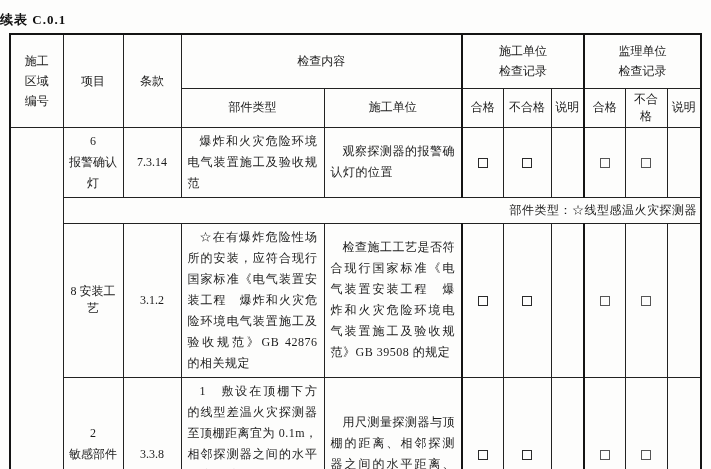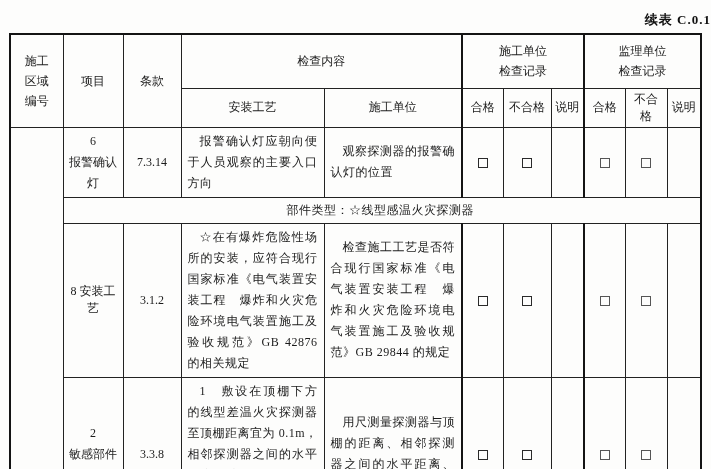--- a/index.html
+++ b/index.html
@@ -6,21 +6,21 @@
   html, body { width: 711px; height: 469px; overflow: hidden; }
   body {
     background: #fdfdfc;
     font-family: "Liberation Serif", "DejaVu Serif", serif;
     color: #1b1b1b;
     position: relative;
   }
   .title {
     position: absolute;
     top: 11px; left: 0; width: 711px;
-    text-align: right;
+    text-align: left;
     font-size: 13px;
     font-weight: bold;
     letter-spacing: 1px;
     color: #111;
   }
   table {
     position: absolute;
     left: 9px; top: 33px;
     width: 691px;
     border-collapse: collapse;
@@ -47,21 +47,21 @@
     line-height: 21px;
     letter-spacing: 0.5px;
     padding: 3px 6px;
     vertical-align: middle;
   }
   tr.r1 { height: 68px; }
   tr.r2 { height: 26px; }
   tr.r3 { height: 125px; }
   tr.r4 { height: 126px; }
   .c-section {
-    text-align: center;
+    text-align: right;
     padding-left: 0;
     letter-spacing: 0.5px;
   }
   .cb {
     display: inline-block;
     width: 10px; height: 10px;
     border: 1.5px solid #2a2a2a;
     background: #fdfdfc;
     vertical-align: middle;
   }
@@ -93,53 +93,53 @@
 编号</th>
       <th rowspan="2">项目</th>
       <th rowspan="2">条款</th>
       <th colspan="2">检查内容</th>
       <th colspan="3" class="pre bl-thick">施工单位
 检查记录</th>
       <th colspan="3" class="pre bl-thick">监理单位
 检查记录</th>
     </tr>
     <tr class="h2">
-      <th>安装工艺</th>
+      <th>部件类型</th>
       <th>施工单位</th>
       <th class="bl-thick">合格</th>
       <th>不合格</th>
       <th>说明</th>
       <th class="bl-thick">合格</th>
       <th>不合格</th>
       <th>说明</th>
     </tr>
   </thead>
   <tbody>
     <tr class="r1">
       <td rowspan="4"></td>
       <td class="pre">6
 报警确认灯</td>
       <td>7.3.14</td>
-      <td class="c-text">报警确认灯应朝向便于人员观察的主要入口方向</td>
+      <td class="c-text">爆炸和火灾危险环境电气装置施工及验收规范</td>
       <td class="c-text">观察探测器的报警确认灯的位置</td>
       <td class="bl-thick"><span class="cb"></span></td>
       <td><span class="cb"></span></td>
       <td></td>
       <td class="bl-thick"><span class="cb light"></span></td>
       <td><span class="cb light"></span></td>
       <td></td>
     </tr>
     <tr class="r2">
       <td colspan="10" class="c-section">部件类型：☆线型感温火灾探测器</td>
     </tr>
     <tr class="r3">
       <td>8 安装工艺</td>
       <td>3.1.2</td>
       <td class="c-text">☆在有爆炸危险性场所的安装，应符合现行国家标准《电气装置安装工程　爆炸和火灾危险环境电气装置施工及验收规范》GB 42876 的相关规定</td>
-      <td class="c-text">检查施工工艺是否符合现行国家标准《电气装置安装工程　爆炸和火灾危险环境电气装置施工及验收规范》GB 29844 的规定</td>
+      <td class="c-text">检查施工工艺是否符合现行国家标准《电气装置安装工程　爆炸和火灾危险环境电气装置施工及验收规范》GB 39508 的规定</td>
       <td class="bl-thick"><span class="cb"></span></td>
       <td><span class="cb"></span></td>
       <td></td>
       <td class="bl-thick"><span class="cb light"></span></td>
       <td><span class="cb light"></span></td>
       <td></td>
     </tr>
     <tr class="r4">
       <td class="pre">2
 敏感部件

